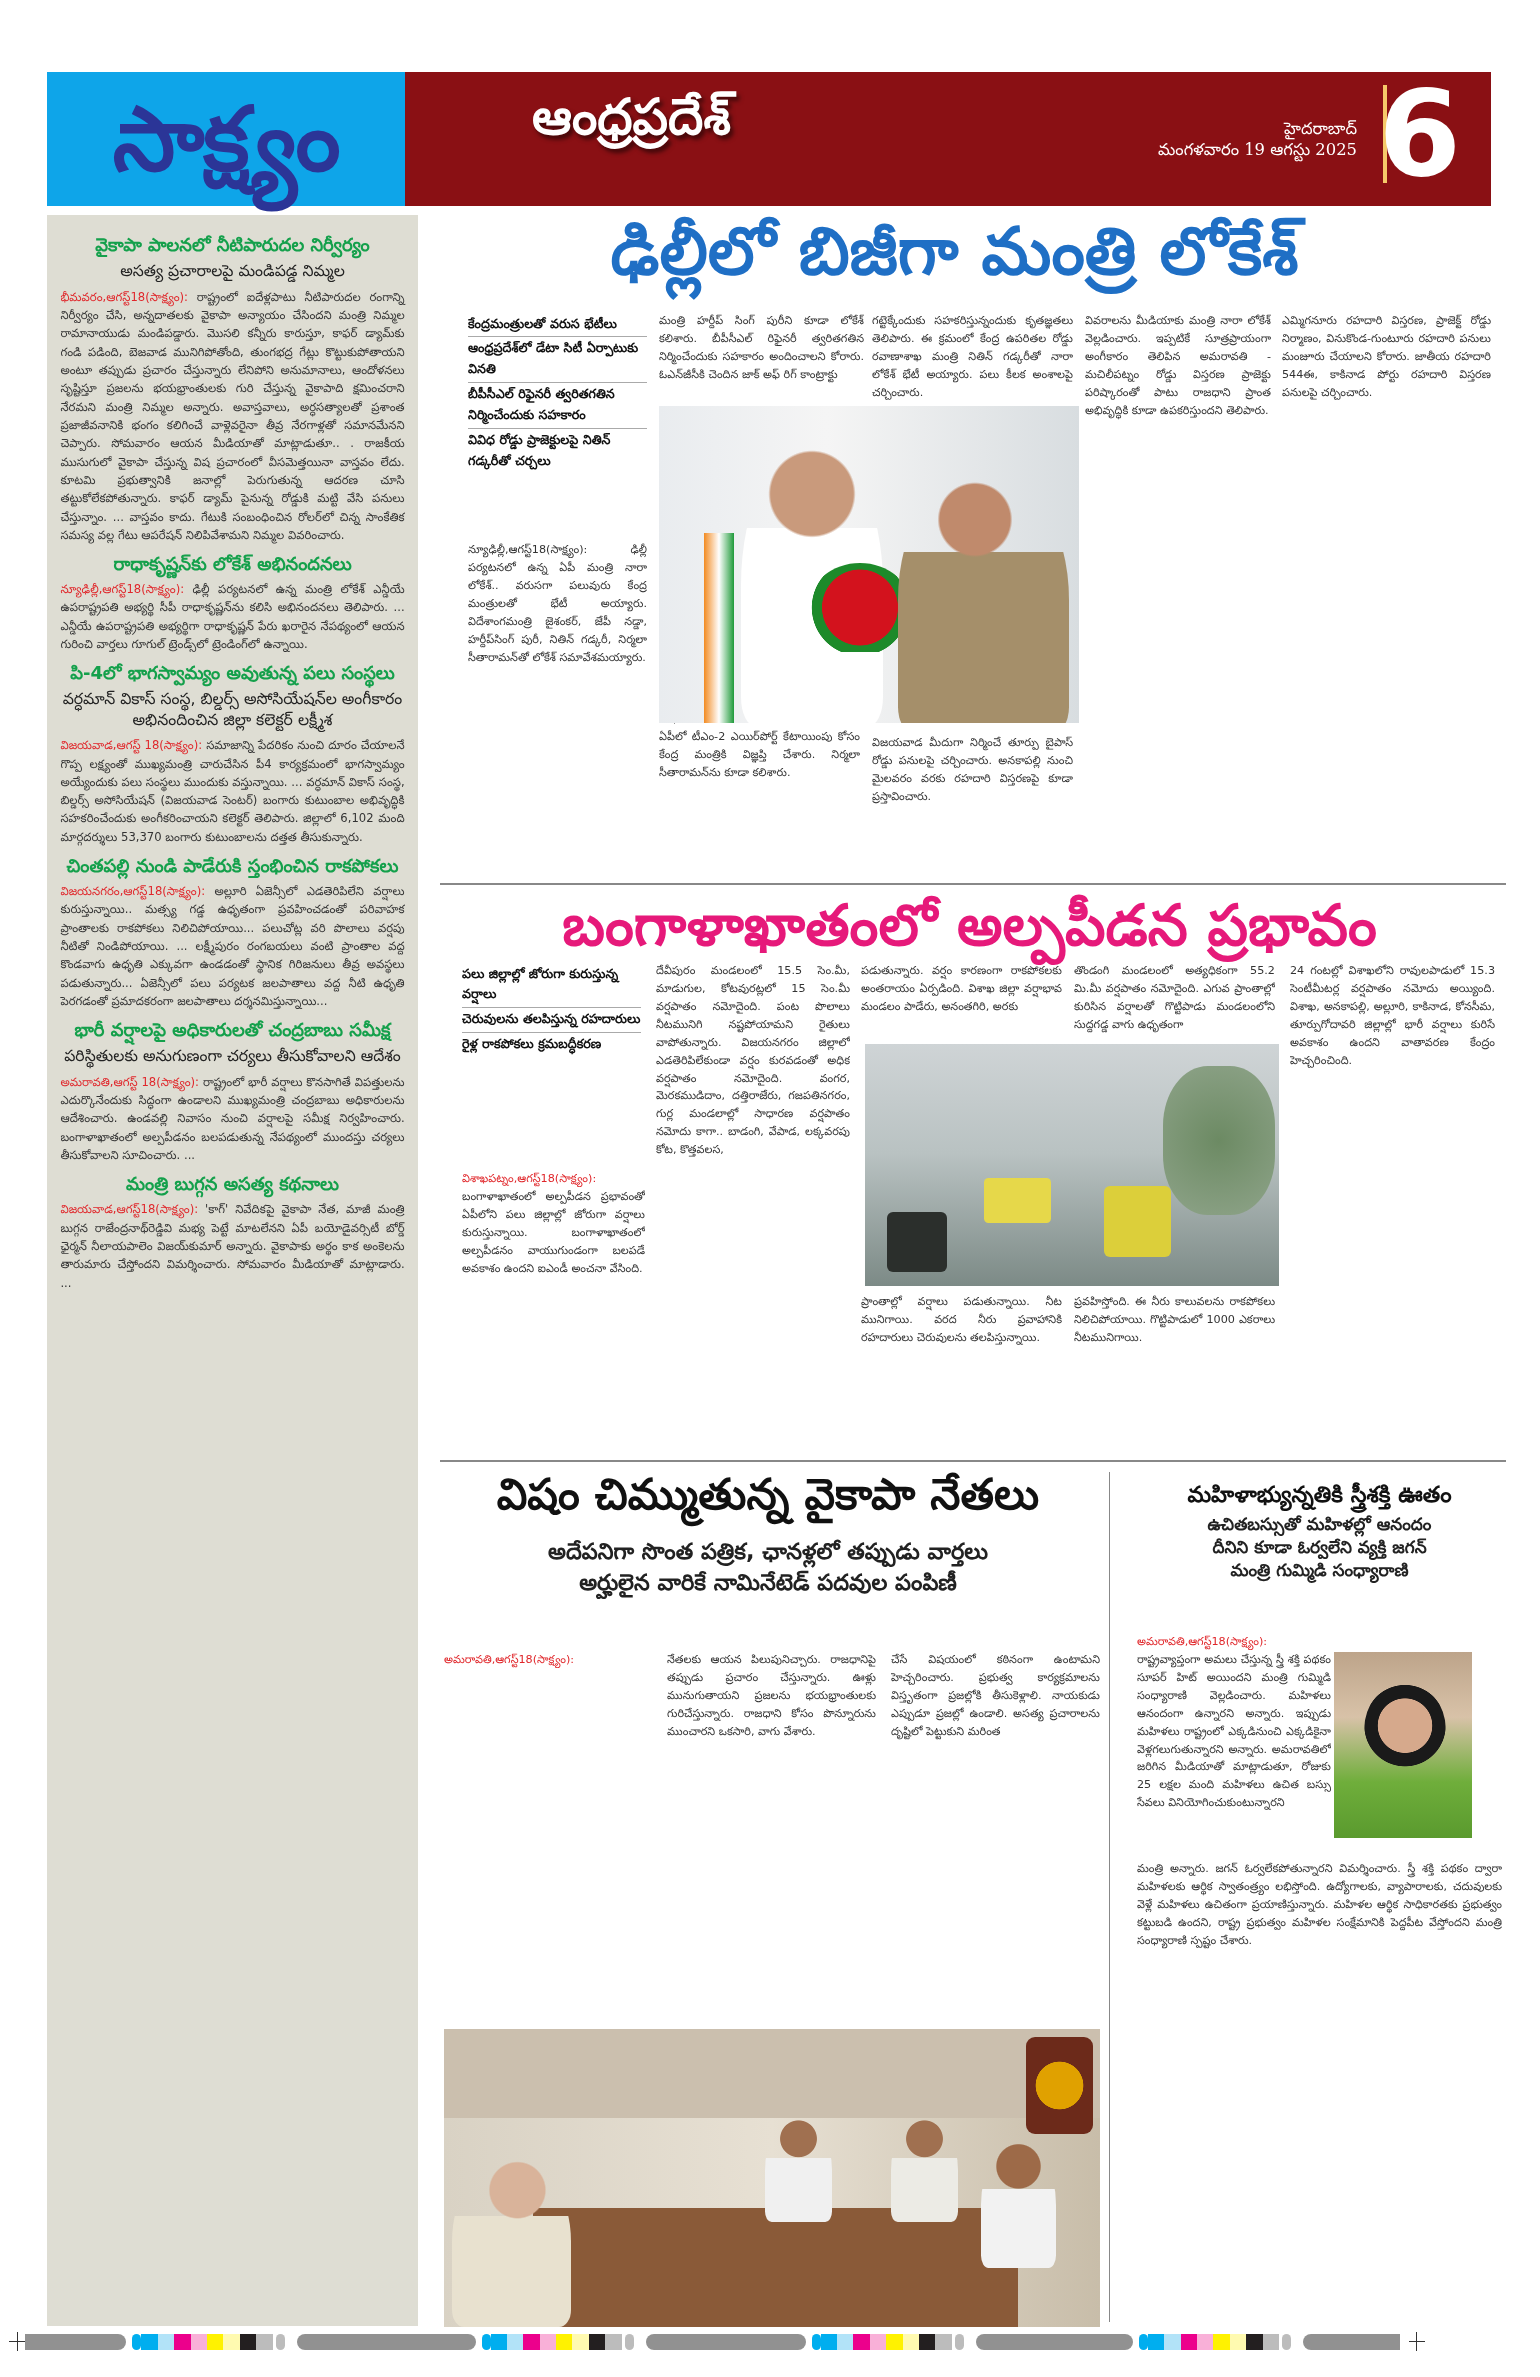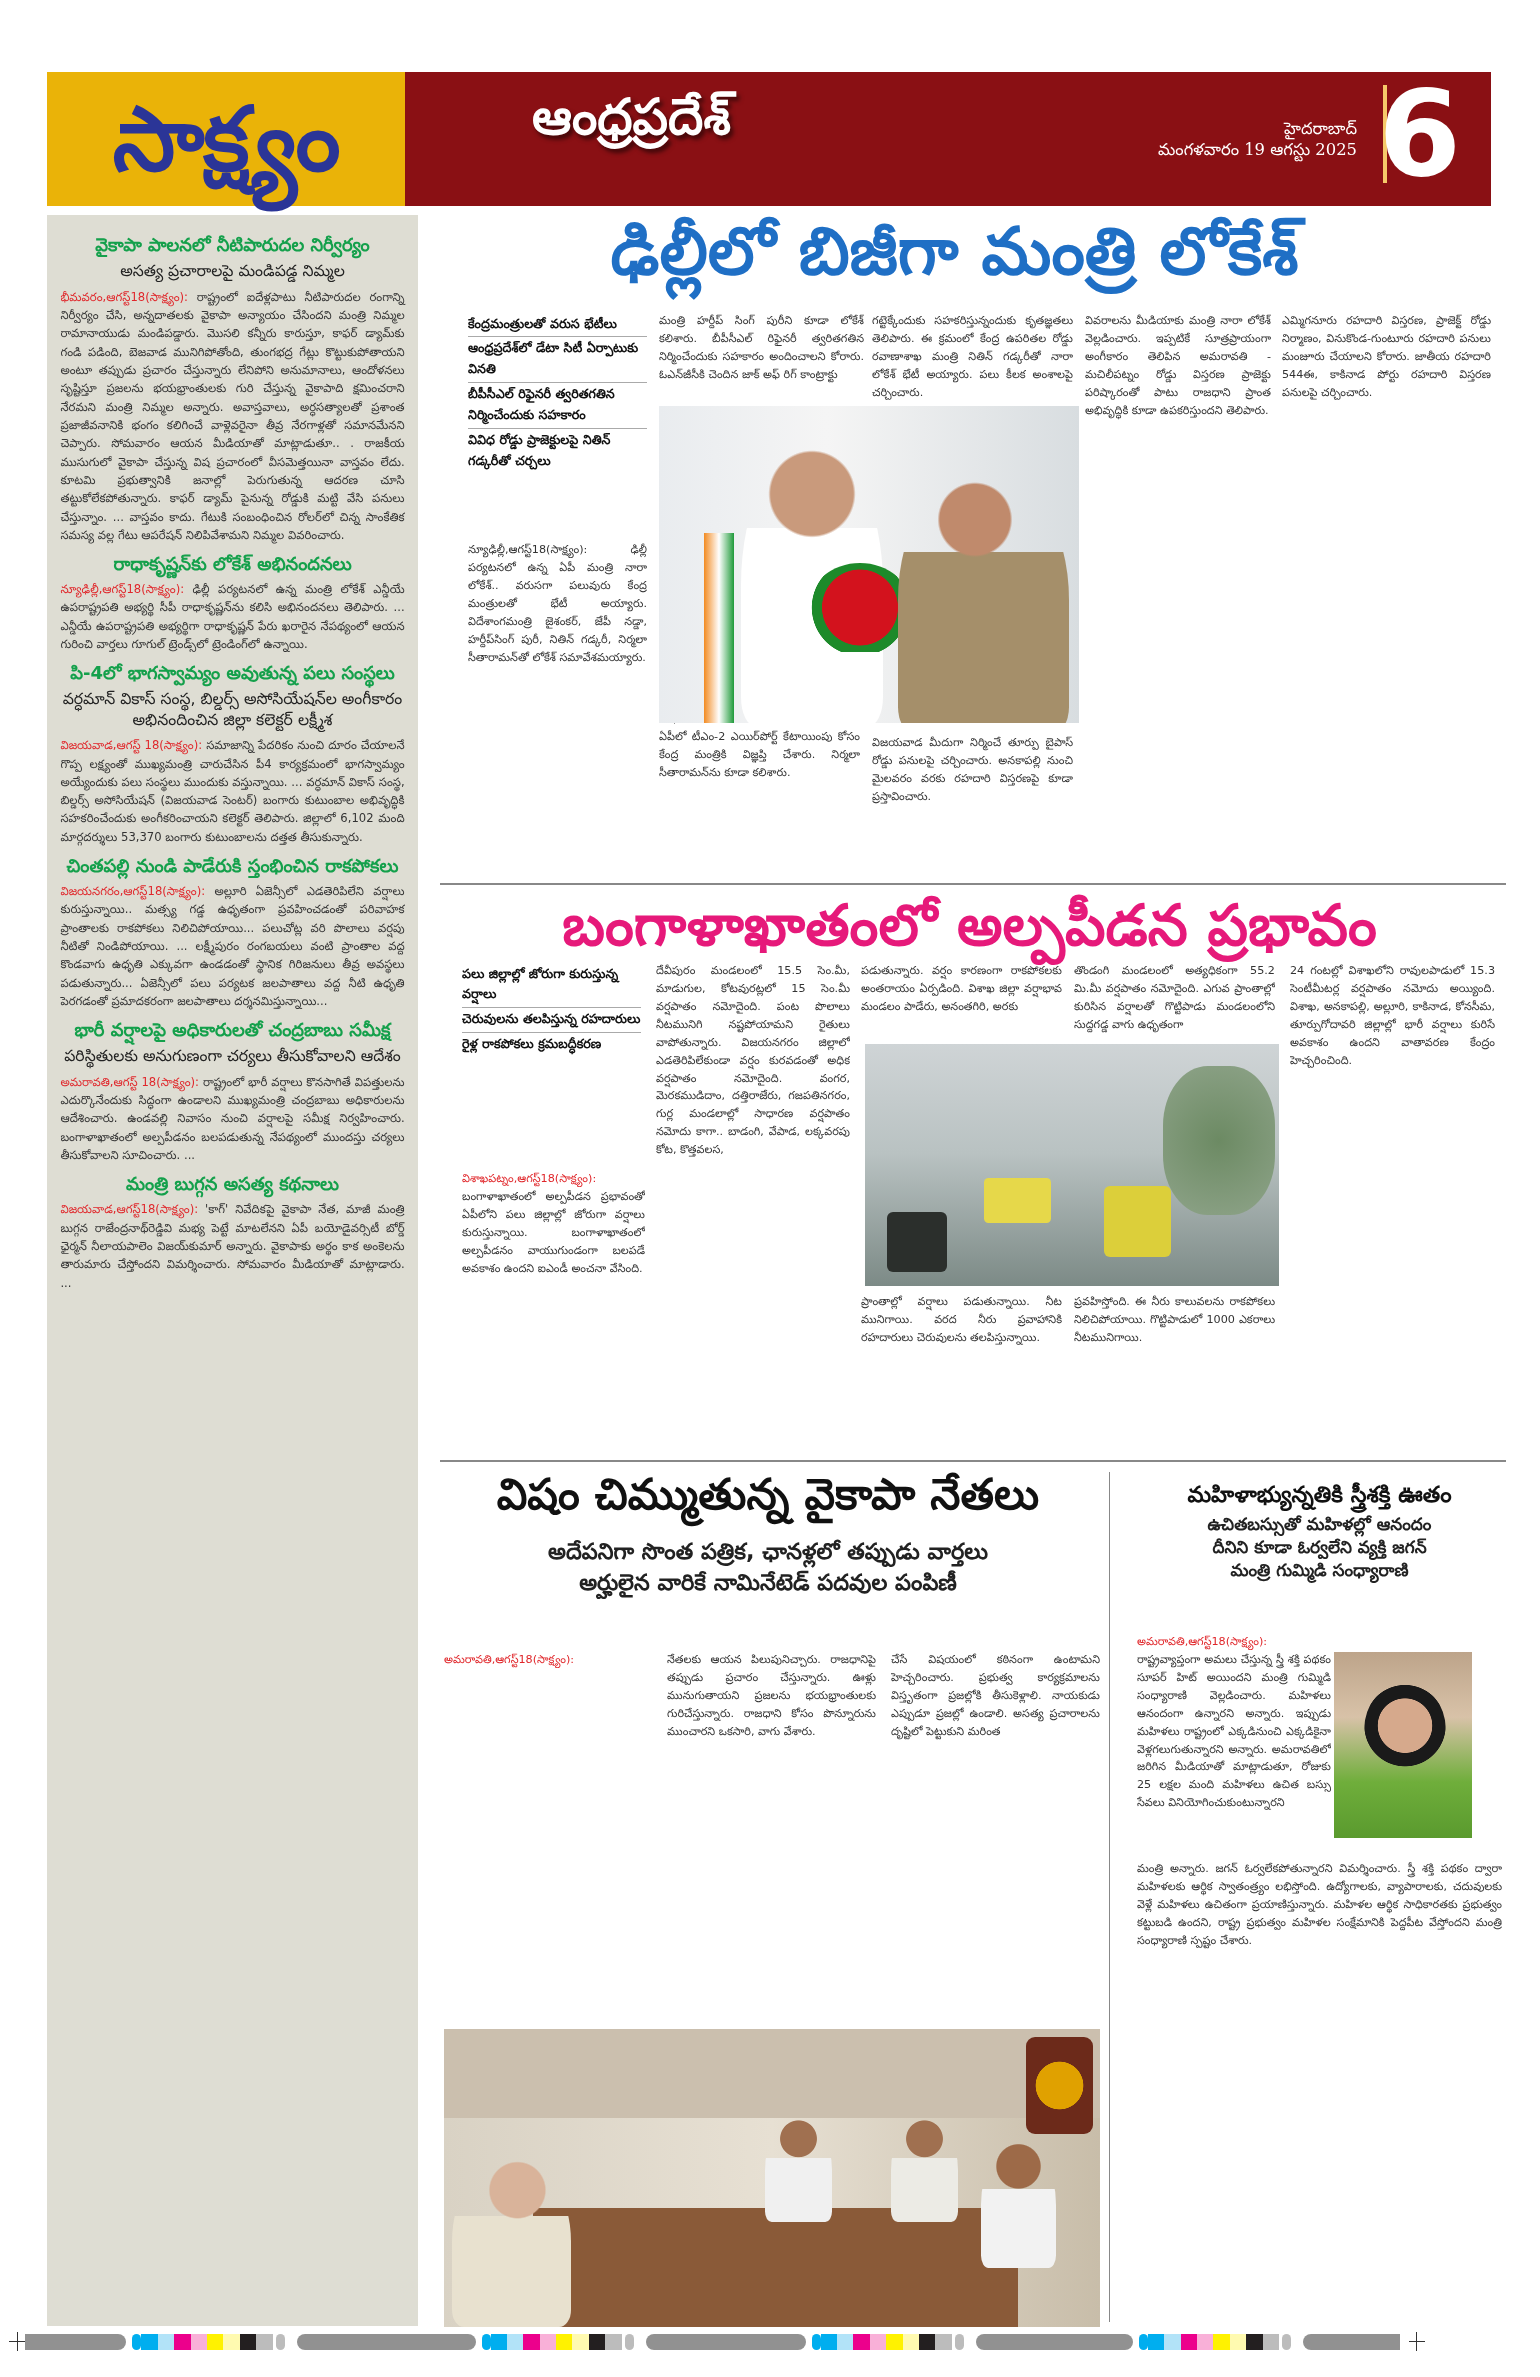--- a/index.html
+++ b/index.html
@@ -1,21 +1,21 @@
 <!DOCTYPE html>
 <html style="font-size:12px"><head>
 <meta charset="utf-8">
 <style>
   * { box-sizing: border-box; margin: 0; padding: 0; }
   html, body { width: 1541px; height: 2377px; background: #ffffff; overflow: hidden; }
   body { position: relative; font-family: "DejaVu Sans", sans-serif; color: #222; }
 
   
   .masthead { position: absolute; left: 47px; top: 72px; width: 1444px; height: 134px; display: flex; }
-  .logo-box { width: 358px; height: 100%; background: #eab308; display: flex; align-items: center; justify-content: center; }
+  .logo-box { width: 358px; height: 100%; background: #0ea5e9; display: flex; align-items: center; justify-content: center; }
   .logo-text { font-family: "DejaVu Sans", sans-serif; font-weight: bold; font-size: 89px; color: #2b3597; letter-spacing: -1.5px; line-height: 1; }
   .section-box { flex: 1; background: #8a1014; position: relative; display: flex; align-items: center; }
   .section-title { position: absolute; left: 127px; top: 13.4px; font-family: "DejaVu Sans", sans-serif; font-weight: bold; font-size: 50px; color: #fff; text-shadow: 3px 3.7px 4.5px rgba(0,0,0,0.55); line-height: 1.3; }
   .edition { position: absolute; right: 134px; top: 46px; text-align: right; color: #fff; font-family: "DejaVu Serif", serif; font-size: 16.4px; line-height: 1.3; }
   .page-bar { position: absolute; right: 104px; top: 13.4px; width: 3.7px; height: 98px; background: #f6c96a; }
   .page-num { position: absolute; right: 30px; top: 3px; font-family: "DejaVu Sans", sans-serif; font-weight: bold; font-size: 119px; color: #fff; line-height: 1; }
 
   
   .left-col { position: absolute; left: 47px; top: 215px; width: 371px; height: 2111px; background: #deddd3; padding: 10.4px 13.4px; overflow: hidden; }
   .lc-head { color: #14a04b; font-weight: bold; font-size: 18px; text-align: center; margin: 9px 0 4.5px; line-height: 1.25; }

